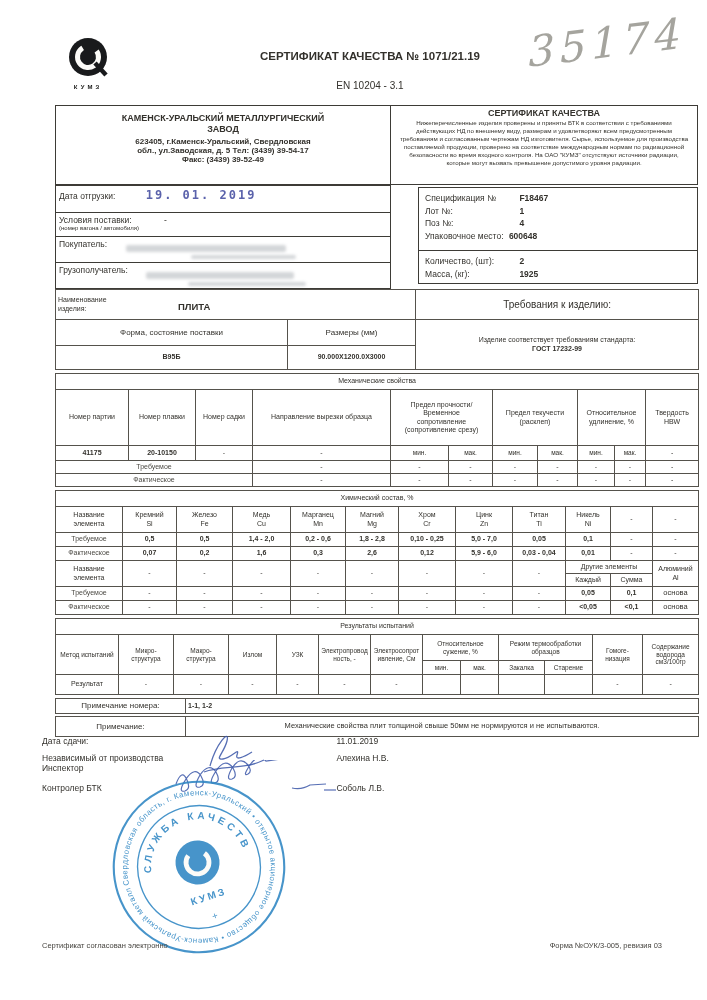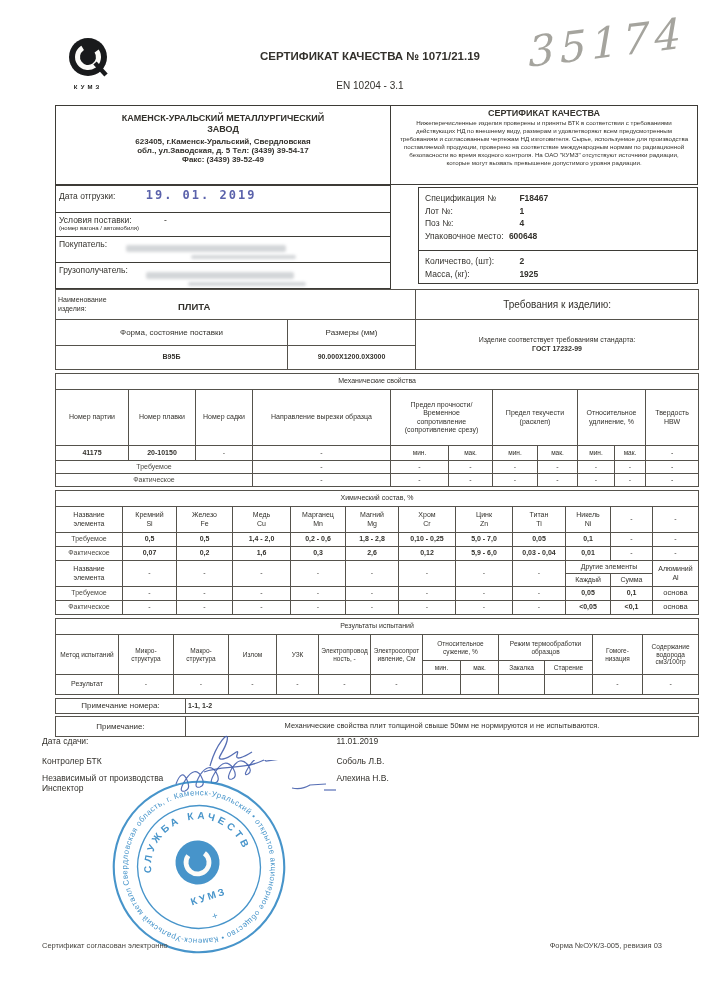--- a/index.html
+++ b/index.html
@@ -455,30 +455,30 @@
       </tr>
     </tbody>
       </table>
   </div>
 
   <div class="signoff">
     <div class="srow">
       <span class="slab">Дата сдачи:</span>
       <span>11.01.2019</span>
     </div>
-    <div class="srow" style="margin-top:10px;">
-      <span class="slab">Контролер БТК</span>
-      <span>Соболь Л.В.</span>
-    </div>
     <div class="srow" style="margin-top:6px;">
       <span class="slab">
         <span style="display:block;">Независимый от производства</span>
         <span style="display:block;">Инспектор</span>
       </span>
       <span>Алехина Н.В.</span>
+    </div>
+    <div class="srow" style="margin-top:10px;">
+      <span class="slab">Контролер БТК</span>
+      <span>Соболь Л.В.</span>
     </div>
   </div>
 
   <svg class="sig-svg" style="left:200px;top:726px;" width="90" height="48" viewBox="0 0 90 48">
     <g fill="none" stroke="#3a56a8" stroke-width="1.3" opacity="0.85">
       <path d="M10,40 C16,18 30,2 27,15 C24,27 14,34 23,33 C32,32 40,20 37,29 C35,35 44,31 52,26"></path>
       <path d="M4,46 C22,39 44,44 64,34"></path>
     </g>
   </svg>
   <svg class="sig-svg" style="left:172px;top:760px;" width="170" height="36" viewBox="0 0 170 36">

